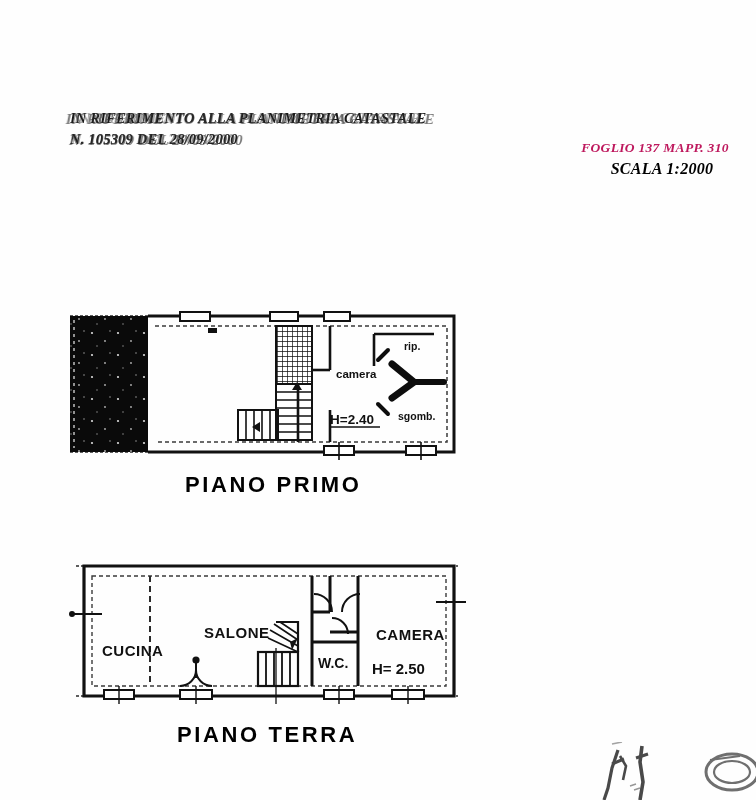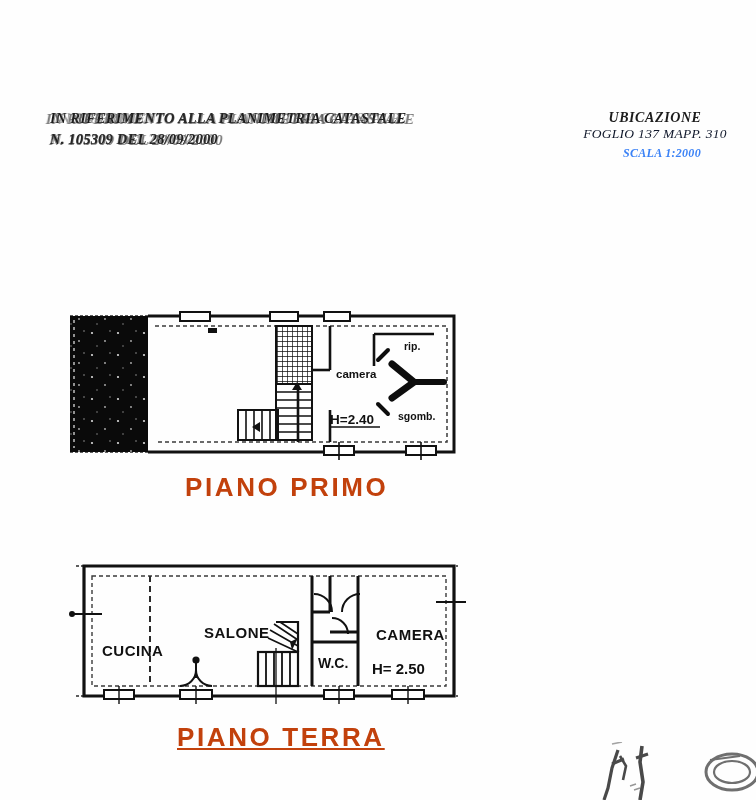--- a/index.html
+++ b/index.html
@@ -11,54 +11,55 @@
   }
   .page{position:absolute;inset:0;background:#fefefe;}
 
   
   .hdr-left{position:absolute;left:50px;top:108px;width:330px;}
   .hdr-left .ln{
     font-family:"Liberation Serif", serif;
     font-style:italic;font-weight:700;font-size:14.5px;
     letter-spacing:.2px;line-height:21px;white-space:nowrap;
     color:#1a1a1a;
+    margin-left:20px;
   }
   
   .smear{position:relative;display:inline-block;}
   .smear::after{
     content:attr(data-ghost);position:absolute;left:1.5px;top:.5px;
     opacity:.62;transform:scaleX(1.035) skewX(-1.5deg);
     filter:blur(.35px);pointer-events:none;color:#2a2a2a;
   }
   .smear::before{
     content:attr(data-ghost);position:absolute;left:-1px;top:-.5px;
     opacity:.45;transform:scaleX(.97);filter:blur(.5px);
     pointer-events:none;color:#3a3a3a;
   }
 
   .hdr-right{position:absolute;left:560px;top:110px;width:190px;text-align:center;}
   .hdr-right .t1{
     font-family:"Liberation Serif", serif;font-style:italic;font-weight:700;
     font-size:14px;letter-spacing:.6px;color:#1c1c1c;
   }
   .hdr-right .t2{
-    margin-top:0;font-family:"Liberation Serif", serif;font-style:italic;
-    font-weight:400;font-size:13.5px;letter-spacing:.3px;white-space:nowrap;
-    color:#0f172a;
+    margin-top:30px;font-family:"Liberation Serif", serif;font-style:italic;
+    font-weight:700;font-size:13.5px;letter-spacing:.3px;white-space:nowrap;
+    color:#be185d;
   }
   .hdr-right .t3{
     margin-top:4px;margin-left:14px;font-family:"Liberation Serif", serif;
-    font-style:italic;font-weight:700;font-size:12px;letter-spacing:.3px;
-    color:#3b82f6;
+    font-style:italic;font-weight:700;font-size:16px;letter-spacing:.3px;
+    color:#000000;
   }
 
   
   .caption{
     position:absolute;font-family:"Liberation Sans", sans-serif;
-    font-weight:700;font-size:26px;letter-spacing:2.6px;color:#c2410c;
+    font-weight:700;font-size:22px;letter-spacing:2.6px;color:#000000;
     white-space:nowrap;
   }
 
   
   svg{display:block;}
   .svgwrap{position:absolute;}
 </style>
 </head>
 <body>
 
@@ -67,21 +68,20 @@
   <div class="hdr-left">
     <div class="ln">
       <span class="smear" id="smear1" data-ghost="IN RIFERIMENTO ALLA PLANIMETRIA CATASTALE">IN RIFERIMENTO ALLA PLANIMETRIA CATASTALE</span>
     </div>
     <div class="ln">
       <span class="smear" id="smear2" data-ghost="N. 105309 DEL  20/09/2000">N. 105309 DEL  28/09/2000</span>
     </div>
   </div>
 
   <div class="hdr-right">
-    <div class="t1">UBICAZIONE</div>
     <div class="t2">FOGLIO  137  MAPP. 310</div>
     <div class="t3">SCALA    1:2000</div>
   </div>
 
 
   <div class="svgwrap" style="left:62px;top:306px;">
     <svg width="400" height="160" viewBox="0 0 400 160">
       <defs>
         <pattern id="hatchStair" width="5" height="5" patternUnits="userSpaceOnUse">
           <rect width="5" height="5" fill="#ffffff"></rect>
@@ -248,21 +248,21 @@
       </g>
 
       <text x="40" y="100" font-family="Liberation Sans, sans-serif" font-size="15" font-weight="700" letter-spacing="0.5" fill="#111">CUCINA</text>
       <text x="142" y="82" font-family="Liberation Sans, sans-serif" font-size="15" font-weight="700" letter-spacing="0.5" fill="#111">SALONE</text>
       <text x="256" y="112" font-family="Liberation Sans, sans-serif" font-size="14" font-weight="700" fill="#111">W.C.</text>
       <text x="314" y="84" font-family="Liberation Sans, sans-serif" font-size="15" font-weight="700" letter-spacing="0.5" fill="#111">CAMERA</text>
       <text x="310" y="118" font-family="Liberation Sans, sans-serif" font-size="15" font-weight="700" fill="#111">H= 2.50</text>
     </svg>
   </div>
 
-  <div class="caption" style="left:177px;top:722px;text-decoration:underline;">PIANO TERRA</div>
+  <div class="caption" style="left:177px;top:722px;">PIANO TERRA</div>
 
   <div class="svgwrap" style="left:590px;top:742px;">
     <svg width="166" height="58" viewBox="0 0 166 58">
       <g fill="none" stroke="#2a2a2a" opacity=".85">
         <path d="M28 8 L22 26 L18 46 L14 58" stroke-width="3.2"></path>
         <path d="M30 14 L36 24 L33 38" stroke-width="2.6"></path>
         <path d="M22 22 L34 17" stroke-width="3"></path>
         <path d="M52 4 L50 20 L53 40 L50 58" stroke-width="3.6"></path>
         <path d="M46 16 L58 12" stroke-width="3"></path>
         <path d="M22 2 L32 0" stroke-width="1.6" opacity=".5"></path>

